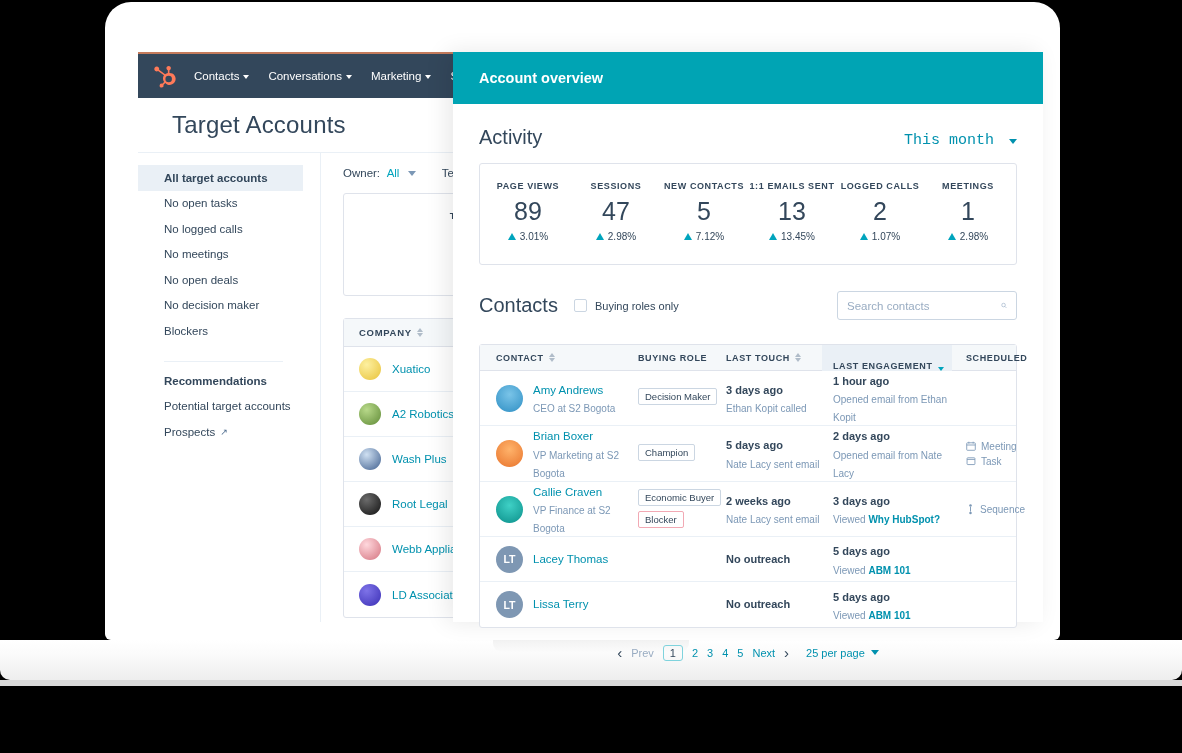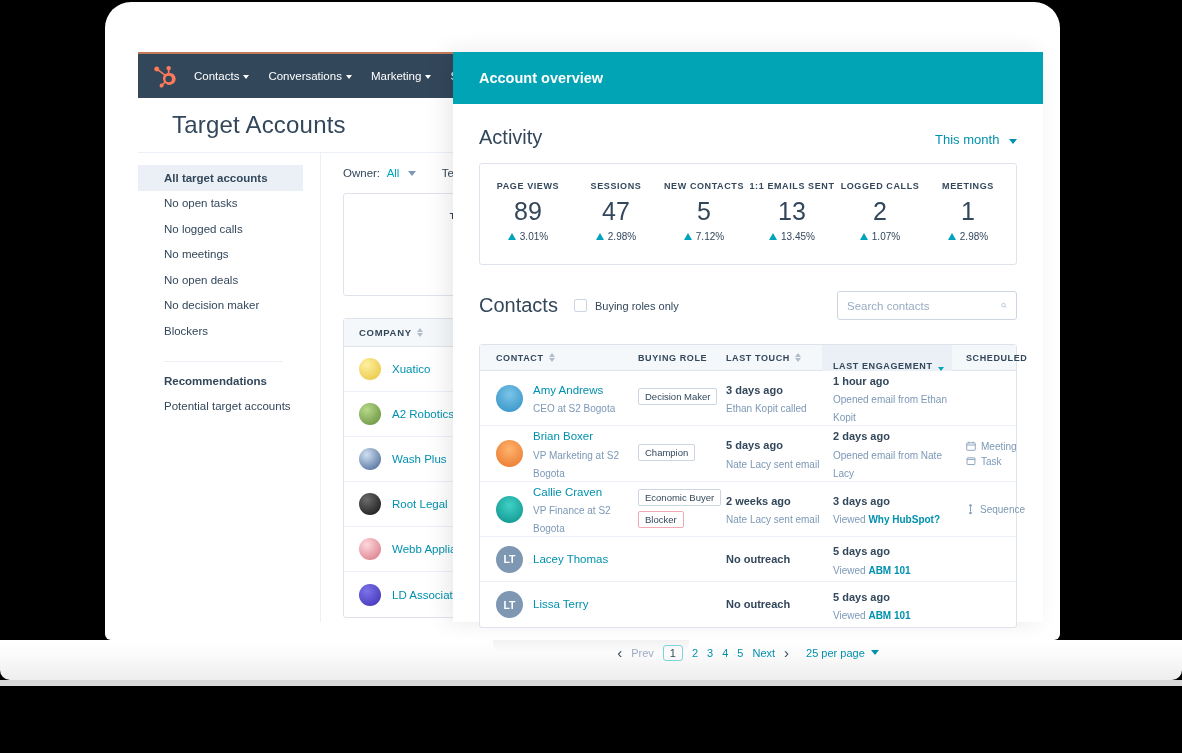--- a/index.html
+++ b/index.html
@@ -132,21 +132,21 @@
     background: #ffffff;
     box-shadow: -6px 0 22px rgba(0,0,0,.09);
   }
   .ov-head {
     height: 52px; background: #00a4b4; display: flex; align-items: center;
     padding-left: 26px; color: #fff; font-size: 14.5px; font-weight: bold;
   }
   .ov-body { padding: 22px 26px 0 26px; }
   .ov-sec-title-row { display: flex; align-items: baseline; justify-content: space-between; }
   .ov-sec-title { font-size: 20px; color: #33475b; font-weight: 400; }
-  .period { font-size: 13px; color: #0091ae; cursor: pointer; }
+  .period { font-size: 15px; color: #0091ae; cursor: pointer; font-family: Liberation Mono, monospace; }
   .caret-b {
     width: 0; height: 0; border-left: 4px solid transparent;
     border-right: 4px solid transparent; border-top: 5px solid #0091ae;
     display: inline-block; margin-left: 6px;
   }
 
   .kpi-card {
     margin-top: 14px; border: 1px solid #dfe3eb; border-radius: 3px;
     display: flex; padding: 17px 4px 22px; background: #fff;
   }
@@ -278,20 +278,24 @@
         <div class="rail-item">
           <span>Blockers</span>
         </div>
 
         <div class="rail-div"></div>
 
         <div class="rail-head">Recommendations</div>
 
         <div class="rail-item">
           <span>Potential target accounts</span>
+        </div>
+        <div class="rail-item">
+          <span>Prospects</span>
+          <span class="ext-ico">↗</span>
         </div>
       </div>
 
       <div class="main">
 
         <div class="filters">
           <div>
             <span class="lbl">Owner:</span>
             <span class="val">All</span>
             <span class="caret-g"></span>

